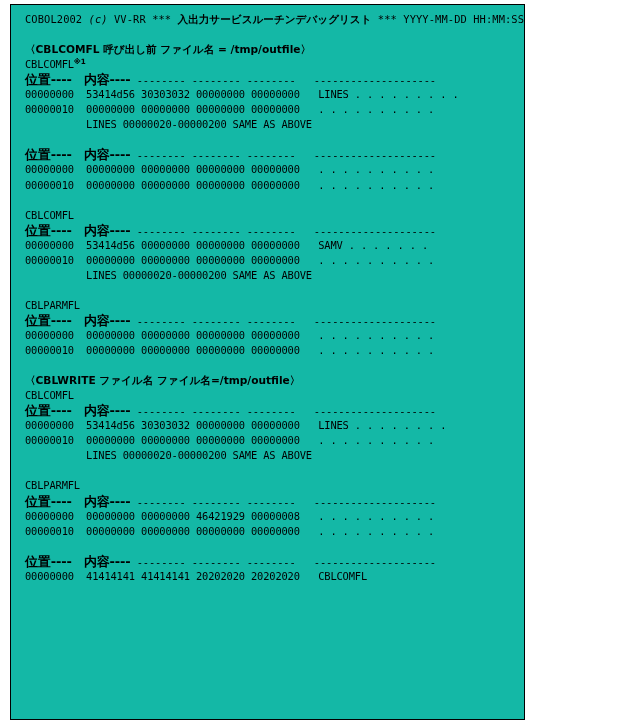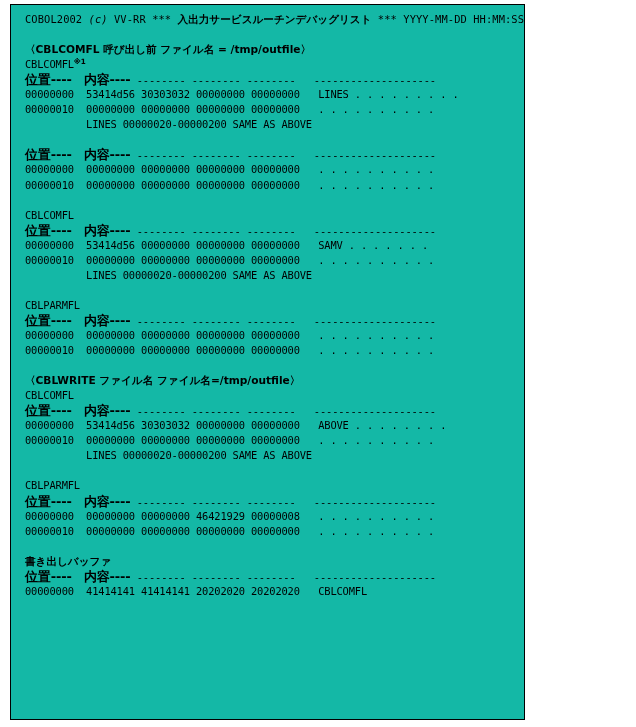--- a/index.html
+++ b/index.html
@@ -110,31 +110,30 @@
     <div class="line hdr-row"><span class="jp-label">位置----</span>  <span class="jp-label">内容----</span> <span>--------</span> <span>--------</span> <span>--------</span>   <span>--------------------</span></div>
     <div class="line"><span>00000000</span>  <span>00000000</span> <span>00000000</span> <span>00000000</span> <span>00000000</span>   <span>. . . . . . . . . .</span></div>
     <div class="line"><span>00000010</span>  <span>00000000</span> <span>00000000</span> <span>00000000</span> <span>00000000</span>   <span>. . . . . . . . . .</span></div>
 
     <div class="line blank"> </div>
 
     <div class="line"><span class="jp">〈CBLWRITE ファイル名 ファイル名=/tmp/outfile〉</span></div>
 
     <div class="line"><span>CBLCOMFL</span><span class="mark"></span></div>
     <div class="line hdr-row"><span class="jp-label">位置----</span>  <span class="jp-label">内容----</span> <span>--------</span> <span>--------</span> <span>--------</span>   <span>--------------------</span></div>
-    <div class="line"><span>00000000</span>  <span>53414d56</span> <span>30303032</span> <span>00000000</span> <span>00000000</span>   <span>ABOVE . . . . . . . .</span></div>
+    <div class="line"><span>00000000</span>  <span>53414d56</span> <span>30303032</span> <span>00000000</span> <span>00000000</span>   <span>LINES . . . . . . . .</span></div>
     <div class="line"><span>00000010</span>  <span>00000000</span> <span>00000000</span> <span>00000000</span> <span>00000000</span>   <span>. . . . . . . . . .</span></div>
     <div class="line">          <span>LINES 00000020-00000200 SAME AS ABOVE</span></div>
 
     <div class="line blank"> </div>
 
     <div class="line"><span>CBLPARMFL</span><span class="mark"></span></div>
     <div class="line hdr-row"><span class="jp-label">位置----</span>  <span class="jp-label">内容----</span> <span>--------</span> <span>--------</span> <span>--------</span>   <span>--------------------</span></div>
     <div class="line"><span>00000000</span>  <span>00000000</span> <span>00000000</span> <span>46421929</span> <span>00000008</span>   <span>. . . . . . . . . .</span></div>
     <div class="line"><span>00000010</span>  <span>00000000</span> <span>00000000</span> <span>00000000</span> <span>00000000</span>   <span>. . . . . . . . . .</span></div>
 
     <div class="line blank"> </div>
 
-    <div class="line"><span class="jp">書き出しバッファ</span></div>
     <div class="line hdr-row"><span class="jp-label">位置----</span>  <span class="jp-label">内容----</span> <span>--------</span> <span>--------</span> <span>--------</span>   <span>--------------------</span></div>
     <div class="line"><span>00000000</span>  <span>41414141</span> <span>41414141</span> <span>20202020</span> <span>20202020</span>   <span>CBLCOMFL</span></div>
 
   </div>
 </div>
 
 </body></html>

